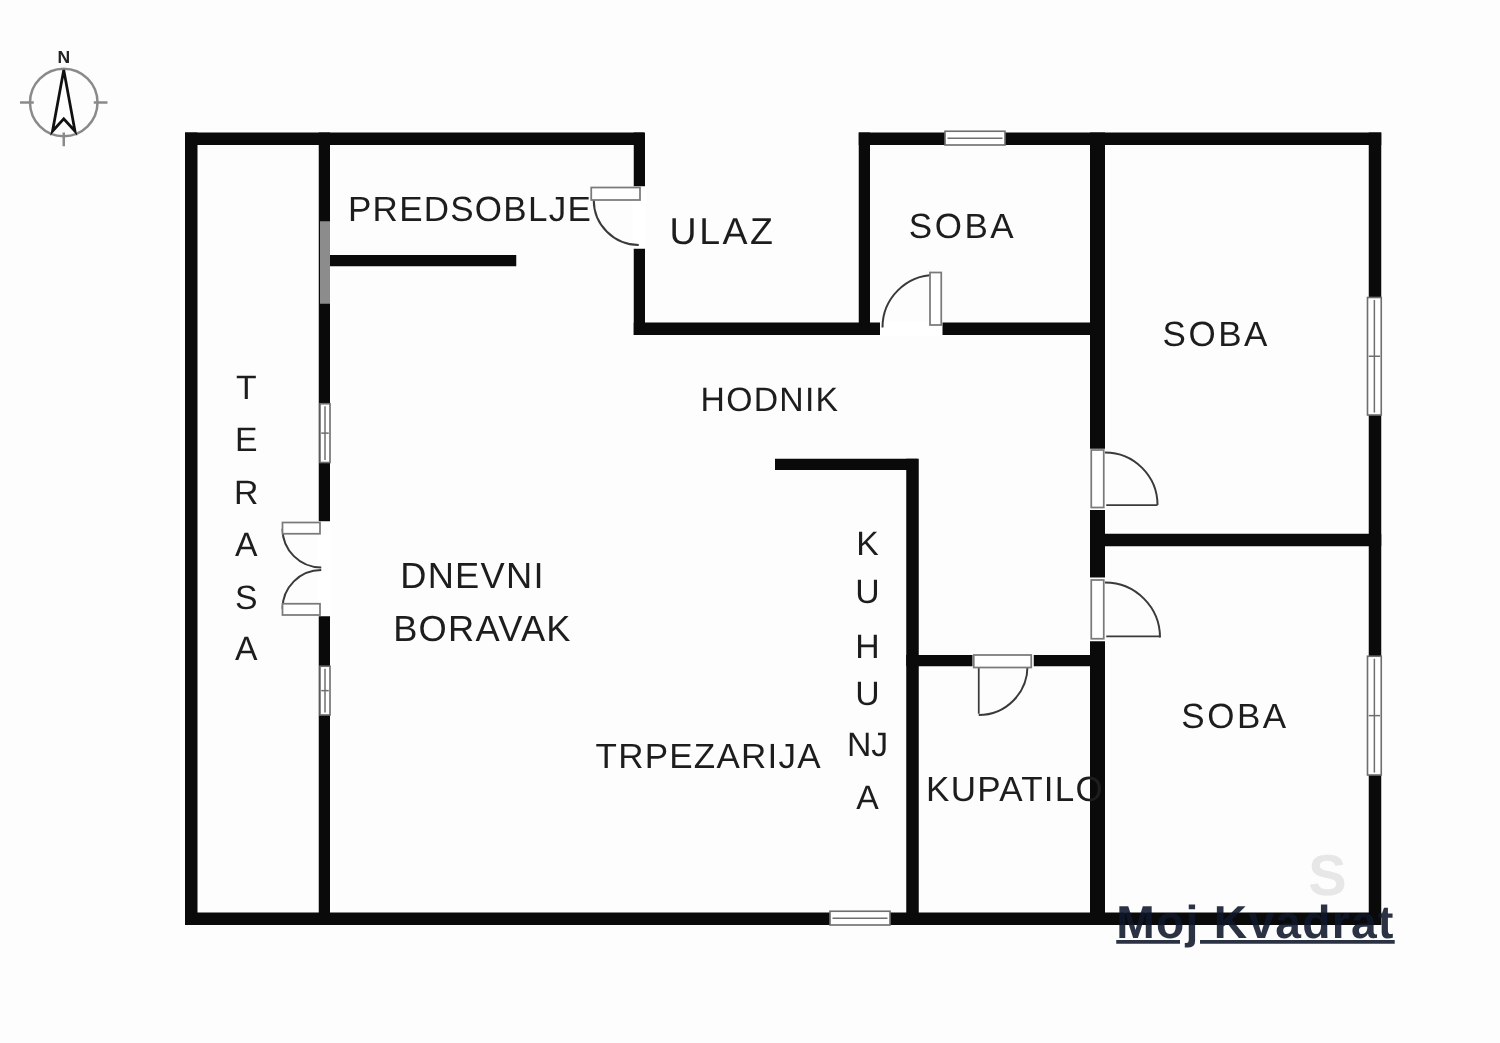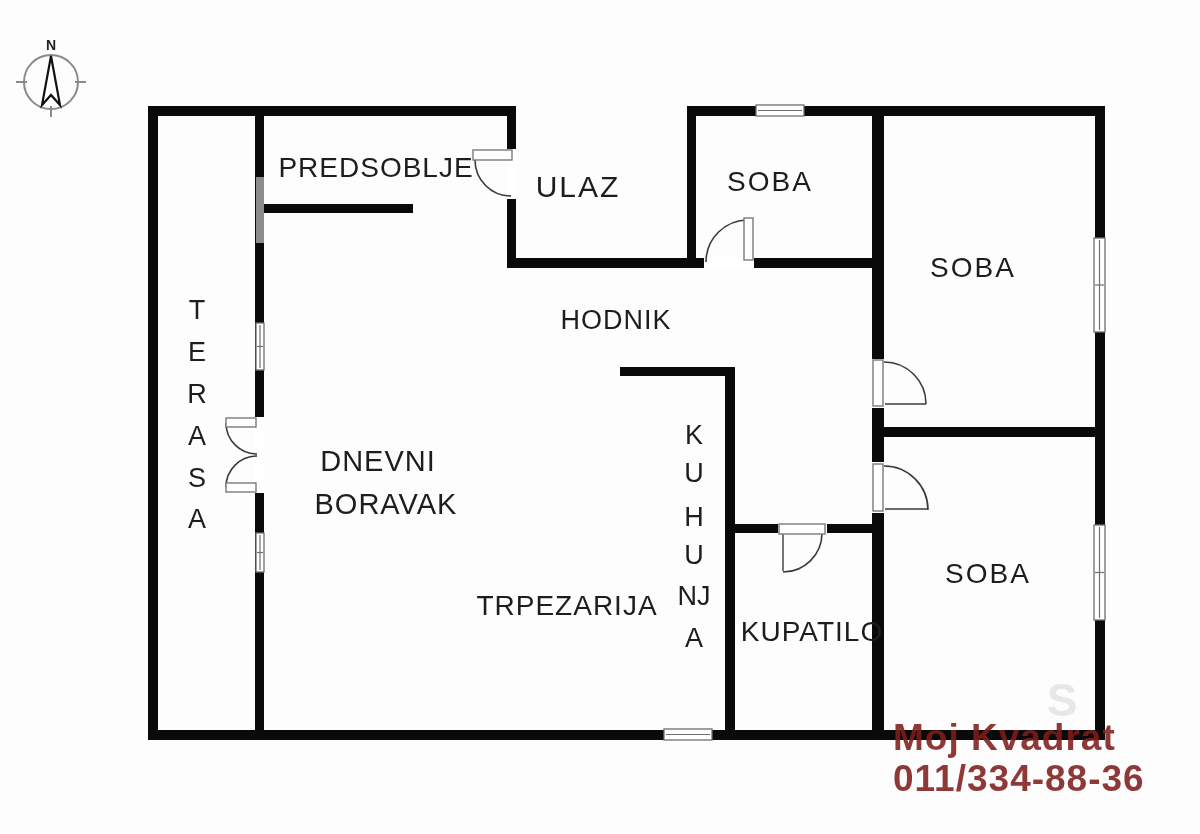--- a/index.html
+++ b/index.html
@@ -138,17 +138,16 @@
       </g>
       <g>
         <circle cx="51" cy="82" r="27" fill="none" stroke="#8a8a8a" stroke-width="2"></circle>
         <line x1="16" y1="82" x2="27" y2="82" stroke="#8a8a8a" stroke-width="2"></line>
         <line x1="75" y1="82" x2="86" y2="82" stroke="#8a8a8a" stroke-width="2"></line>
         <line x1="51" y1="106" x2="51" y2="117" stroke="#8a8a8a" stroke-width="2"></line>
         <polygon points="51,56 42,105 51,95 60,105" fill="#ffffff" stroke="#111111" stroke-width="2.2"></polygon>
         <text x="51" y="50" fill="#222222" font-size="14" font-weight="bold" text-anchor="middle" font-family="&quot;Liberation Sans&quot;, sans-serif">N</text>
       </g>
     </svg>
-  <div class="watermark" style="color: #7f1d1d;">
+  <div class="watermark" style="color: #0f172a; text-decoration: underline;">
     <div>Moj Kvadrat</div>
-    <div>011/334-88-36</div>
   </div>
 </div>
 
 </body></html>

